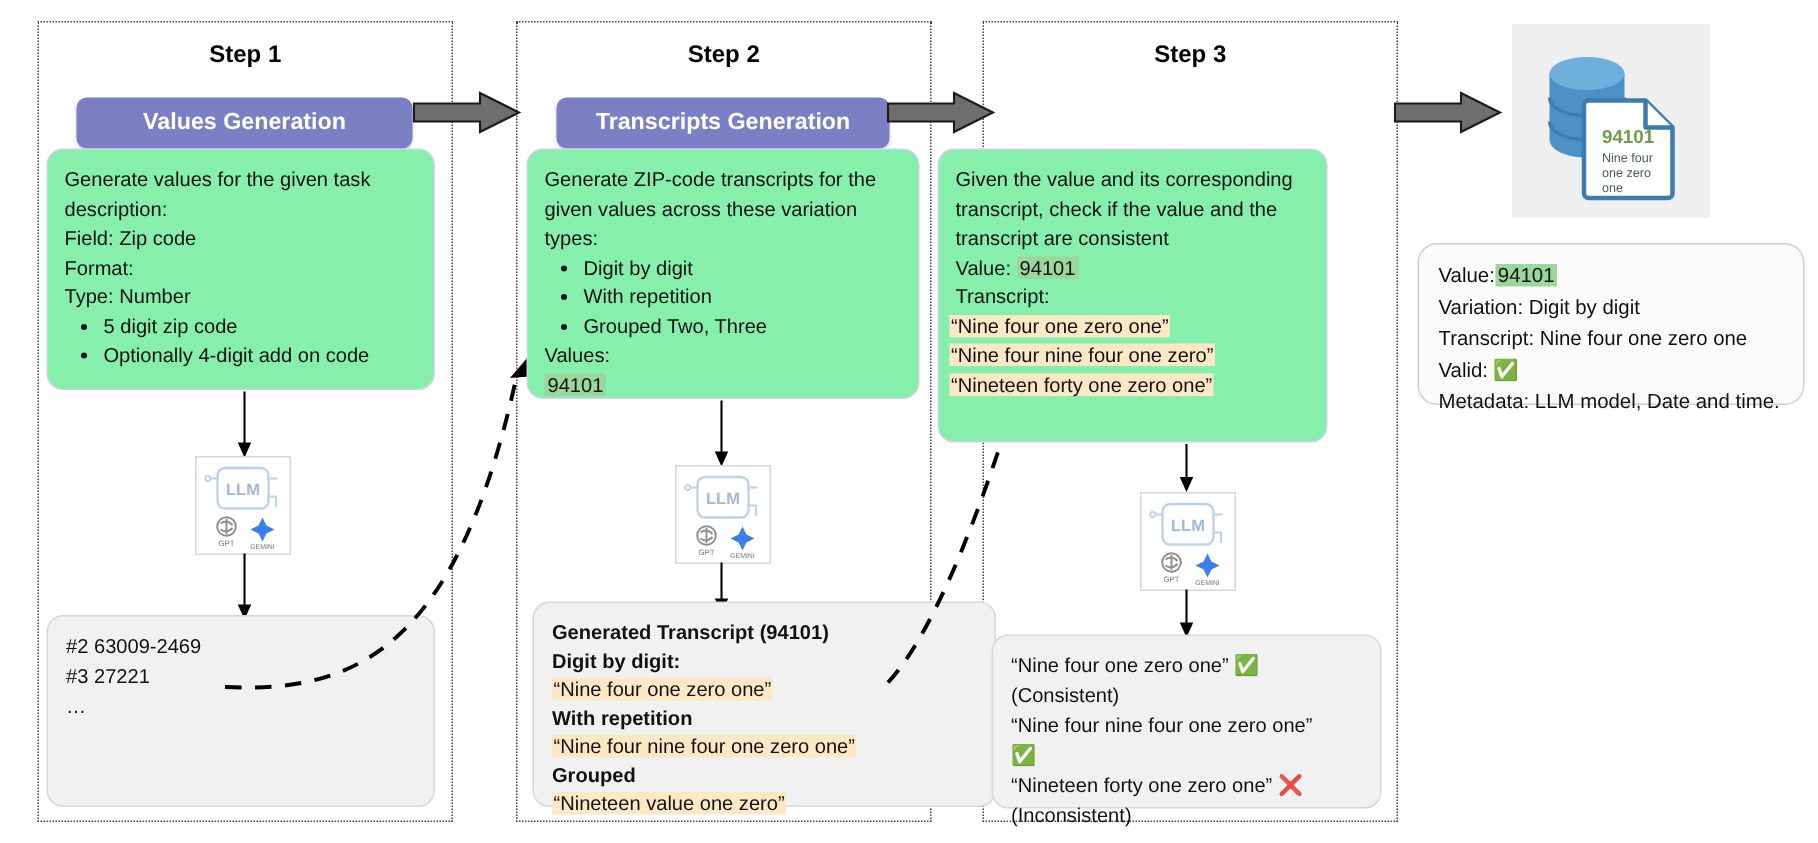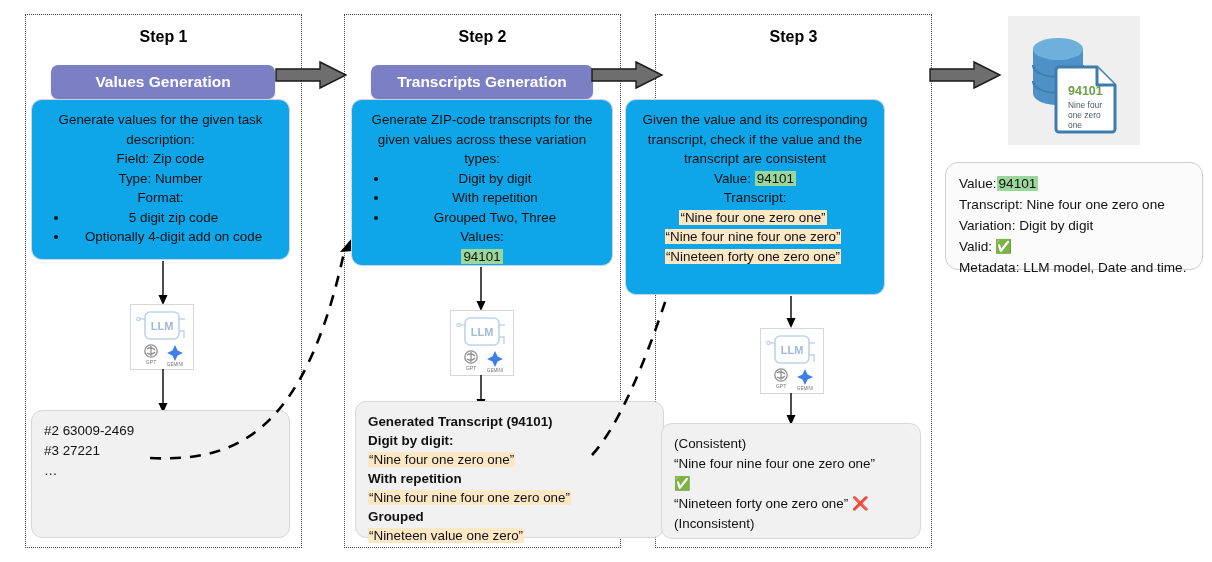--- a/index.html
+++ b/index.html
@@ -27,23 +27,23 @@
   
   .pill{
     position:absolute;height:34px;border-radius:7px;
     background:#7B80C4;color:#fff;font-size:15.5px;font-weight:bold;
     display:flex;align-items:center;justify-content:center;
     box-shadow:0 1px 2px rgba(0,0,0,.18);
     margin-top:10px;
   }
   
   .prompt{
-    position:absolute;background:#0ea5e9;border:1px solid #c9d4e6;
+    position:absolute;background:#86efac;border:1px solid #c9d4e6;
     border-radius:11px;box-sizing:border-box;
-    padding:10px 11px 9px 11px;font-size:13.4px;line-height:19.5px;color:#111;text-align:center;
+    padding:10px 11px 9px 11px;font-size:13.4px;line-height:19.5px;color:#111;
   }
   .prompt ul{margin:0;padding-left:26px;}
   .prompt li{margin:0;}
   
   .outbox{
     position:absolute;background:#F1F1F1;border:1px solid #d8d8d8;
     border-radius:11px;box-sizing:border-box;
     padding:10px 12px;font-size:13.4px;line-height:20px;color:#111;
   }
   .hl-green{background:#9BD69B;padding:0 2px;}
@@ -92,22 +92,22 @@
   <svg style="position:absolute;left:592px;top:62px;" width="72" height="26">
     <polygon points="0,7 44,7 44,0 70,13 44,26 44,19 0,19" fill="#6E6E6E" stroke="#1a1a1a" stroke-width="1.4"></polygon>
   </svg>
   <svg style="position:absolute;left:930px;top:62px;" width="72" height="26">
     <polygon points="0,7 44,7 44,0 70,13 44,26 44,19 0,19" fill="#6E6E6E" stroke="#1a1a1a" stroke-width="1.4"></polygon>
   </svg>
 
   <div class="prompt" style="left:31px;top:99px;width:259px;height:161px;">
     <div>Generate values for the given task description:</div>
     <div>Field: Zip code</div>
+    <div>Format:</div>
     <div>Type: Number</div>
-    <div>Format:</div>
     <ul>
       <li>5 digit zip code</li>
       <li>Optionally 4-digit add on code</li>
     </ul>
   </div>
 
   <svg style="position:absolute;left:155px;top:261px;" width="16" height="44">
     <line x1="8" y1="0" x2="8" y2="36" stroke="#000" stroke-width="1.4"></line>
     <polygon points="8,44 3.5,34 12.5,34" fill="#000"></polygon>
   </svg>
@@ -242,20 +242,24 @@
       <text x="44" y="61" font-family="Liberation Sans, sans-serif" font-size="4.6" fill="#777" text-anchor="middle">GEMINI</text>
     </svg>
   </div>
 
   <svg style="position:absolute;left:783px;top:393px;" width="16" height="32">
     <line x1="8" y1="0" x2="8" y2="24" stroke="#000" stroke-width="1.4"></line>
     <polygon points="8,32 3.5,22 12.5,22" fill="#000"></polygon>
   </svg>
 
   <div class="outbox" style="left:661px;top:423px;width:260px;height:116px;line-height:20px;">
+    <div>
+      <span>“Nine four one zero one”</span>
+      <span>✅</span>
+    </div>
     <div>(Consistent)</div>
     <div>
       <span>“Nine four nine four one zero one”</span>
     </div>
     <div>✅</div>
     <div>
       <span>“Nineteen forty one zero one”</span>
       <span>❌</span>
     </div>
     <div>(Inconsistent)</div>
@@ -277,22 +281,22 @@
         <text x="49" y="91" font-family="Liberation Sans, sans-serif" font-size="8.4" fill="#4A5A66">one zero</text>
         <text x="49" y="101" font-family="Liberation Sans, sans-serif" font-size="8.4" fill="#4A5A66">one</text>
       </g>
     </svg>
   </div>
 
   <div class="meta" style="left:945px;top:162px;width:258px;height:108px;">
     <div>
       <span>Value:</span><span class="hl-green">94101</span>
     </div>
+    <div>Variation: Digit by digit</div>
     <div>Transcript: Nine four one zero one</div>
-    <div>Variation: Digit by digit</div>
     <div>
       <span>Valid:</span>
       <span>✅</span>
     </div>
     <div>Metadata: LLM model, Date and time.</div>
   </div>
 
 </div>
 
 </body></html>

